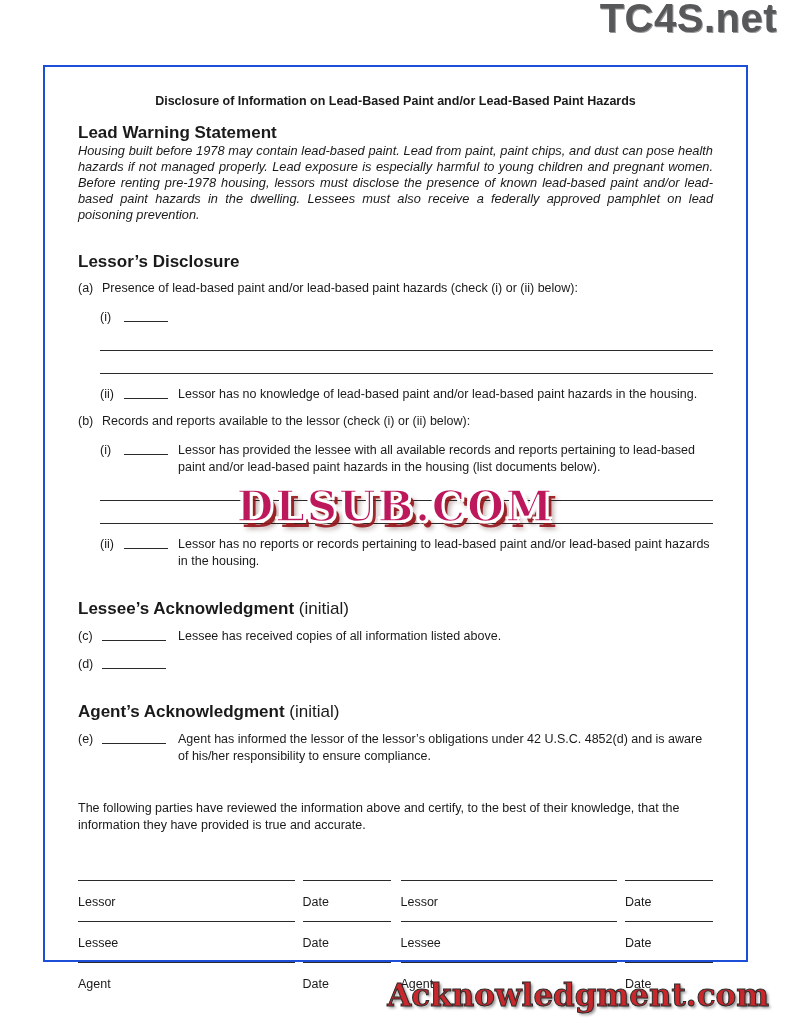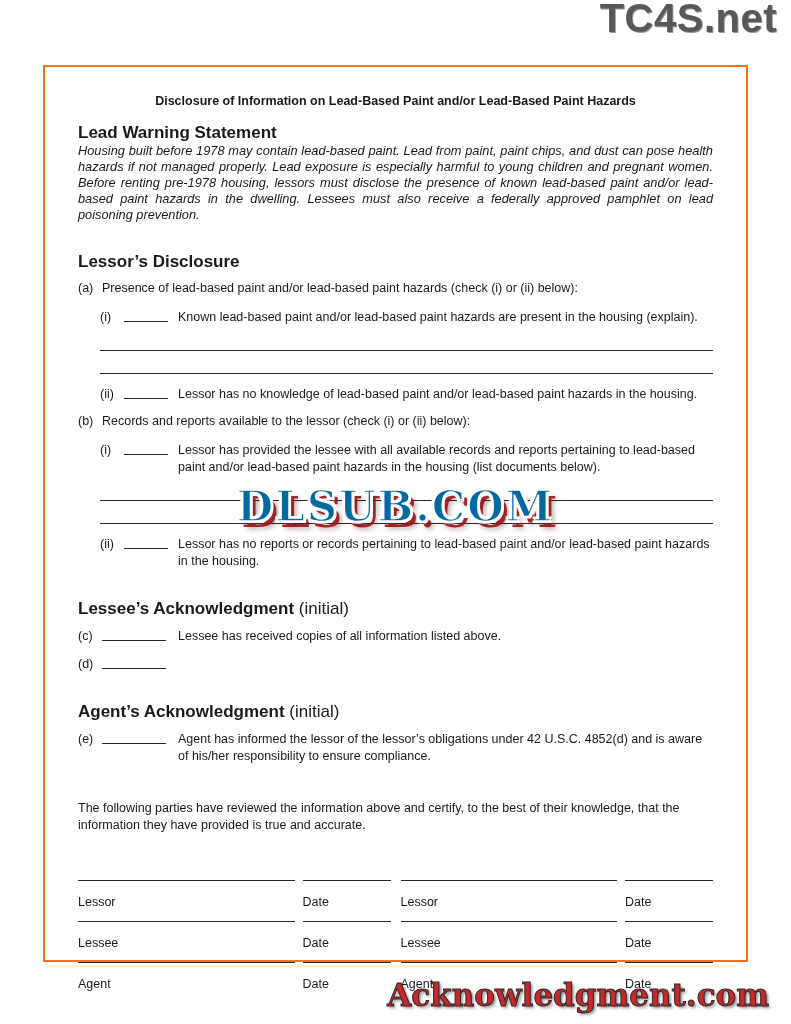--- a/index.html
+++ b/index.html
@@ -9,40 +9,40 @@
   
   .wm-top {
     position:absolute; top:-4px; right:14px;
     font-size:40px; font-weight:bold; letter-spacing:0.5px;
     color:#57585a; text-shadow:1px 1px 0 #9a9a9c;
     font-family:"Liberation Sans", sans-serif;
   }
   .wm-mid {
     position:absolute; top:482px; left:50%; transform:translateX(-50%);
     font-family:"DejaVu Serif", serif; font-weight:bold;
-    font-size:42px; letter-spacing:2px; color:#0369a1;
+    font-size:42px; letter-spacing:2px; color:#be185d;
     -webkit-text-stroke:1.5px #ffffff;
     text-shadow:
       2px 2px 0 #ffffff, -2px -2px 0 #ffffff, 2px -2px 0 #ffffff, -2px 2px 0 #ffffff,
       5px 6px 0 rgba(150,20,25,0.9), 7px 8px 5px rgba(60,0,0,0.35);
     white-space:nowrap; z-index:5;
   }
   .wm-bottom {
     position:absolute; top:977px; right:22px;
     font-family:"DejaVu Serif", serif; font-weight:bold;
     font-size:31px; color:#c8272b;
     -webkit-text-stroke:1px #2b2b2b;
     text-shadow:2px 2px 3px rgba(0,0,0,0.45);
     white-space:nowrap;
   }
 
   
   .form-box {
     position:absolute; left:43px; top:65px; width:705px; height:897px;
-    border:2px solid #f97316; background:#fff;
+    border:2px solid #1d4ed8; background:#fff;
     padding:26px 33px 0 33px; font-size:12.5px; line-height:17px;
   }
   .form-title { text-align:center; font-weight:bold; font-size:12.5px; margin-bottom:14px; }
   .sect-heading { font-weight:bold; font-size:17px; }
   .sect-heading .normal { font-weight:normal; }
   .lead-body { font-style:italic; text-align:justify; font-size:12.8px; line-height:16px; margin-top:2px; }
 
   .gap-lg { height:30px; }
 
   .item { display:flex; margin-top:10px; }
@@ -90,21 +90,20 @@
   <div class="sect-heading">Lessor’s Disclosure</div>
 
   <div class="item">
     <span class="item-label">(a)</span>
     <span class="item-text">Presence of lead-based paint and/or lead-based paint hazards (check (i) or (ii) below):</span>
   </div>
 
   <div class="subitem">
     <span class="sub-label">(i)</span>
     <span class="check-blank"></span>
-    <span class="sub-text">Known lead-based paint and/or lead-based paint hazards are present in the housing (explain).</span>
   </div>
 
   <div class="blank-line bl-1"></div>
   <div class="blank-line bl-2"></div>
 
   <div class="subitem">
     <span class="sub-label">(ii)</span>
     <span class="check-blank"></span>
     <span class="sub-text">Lessor has no knowledge of lead-based paint and/or lead-based paint hazards in the housing.</span>
   </div>

